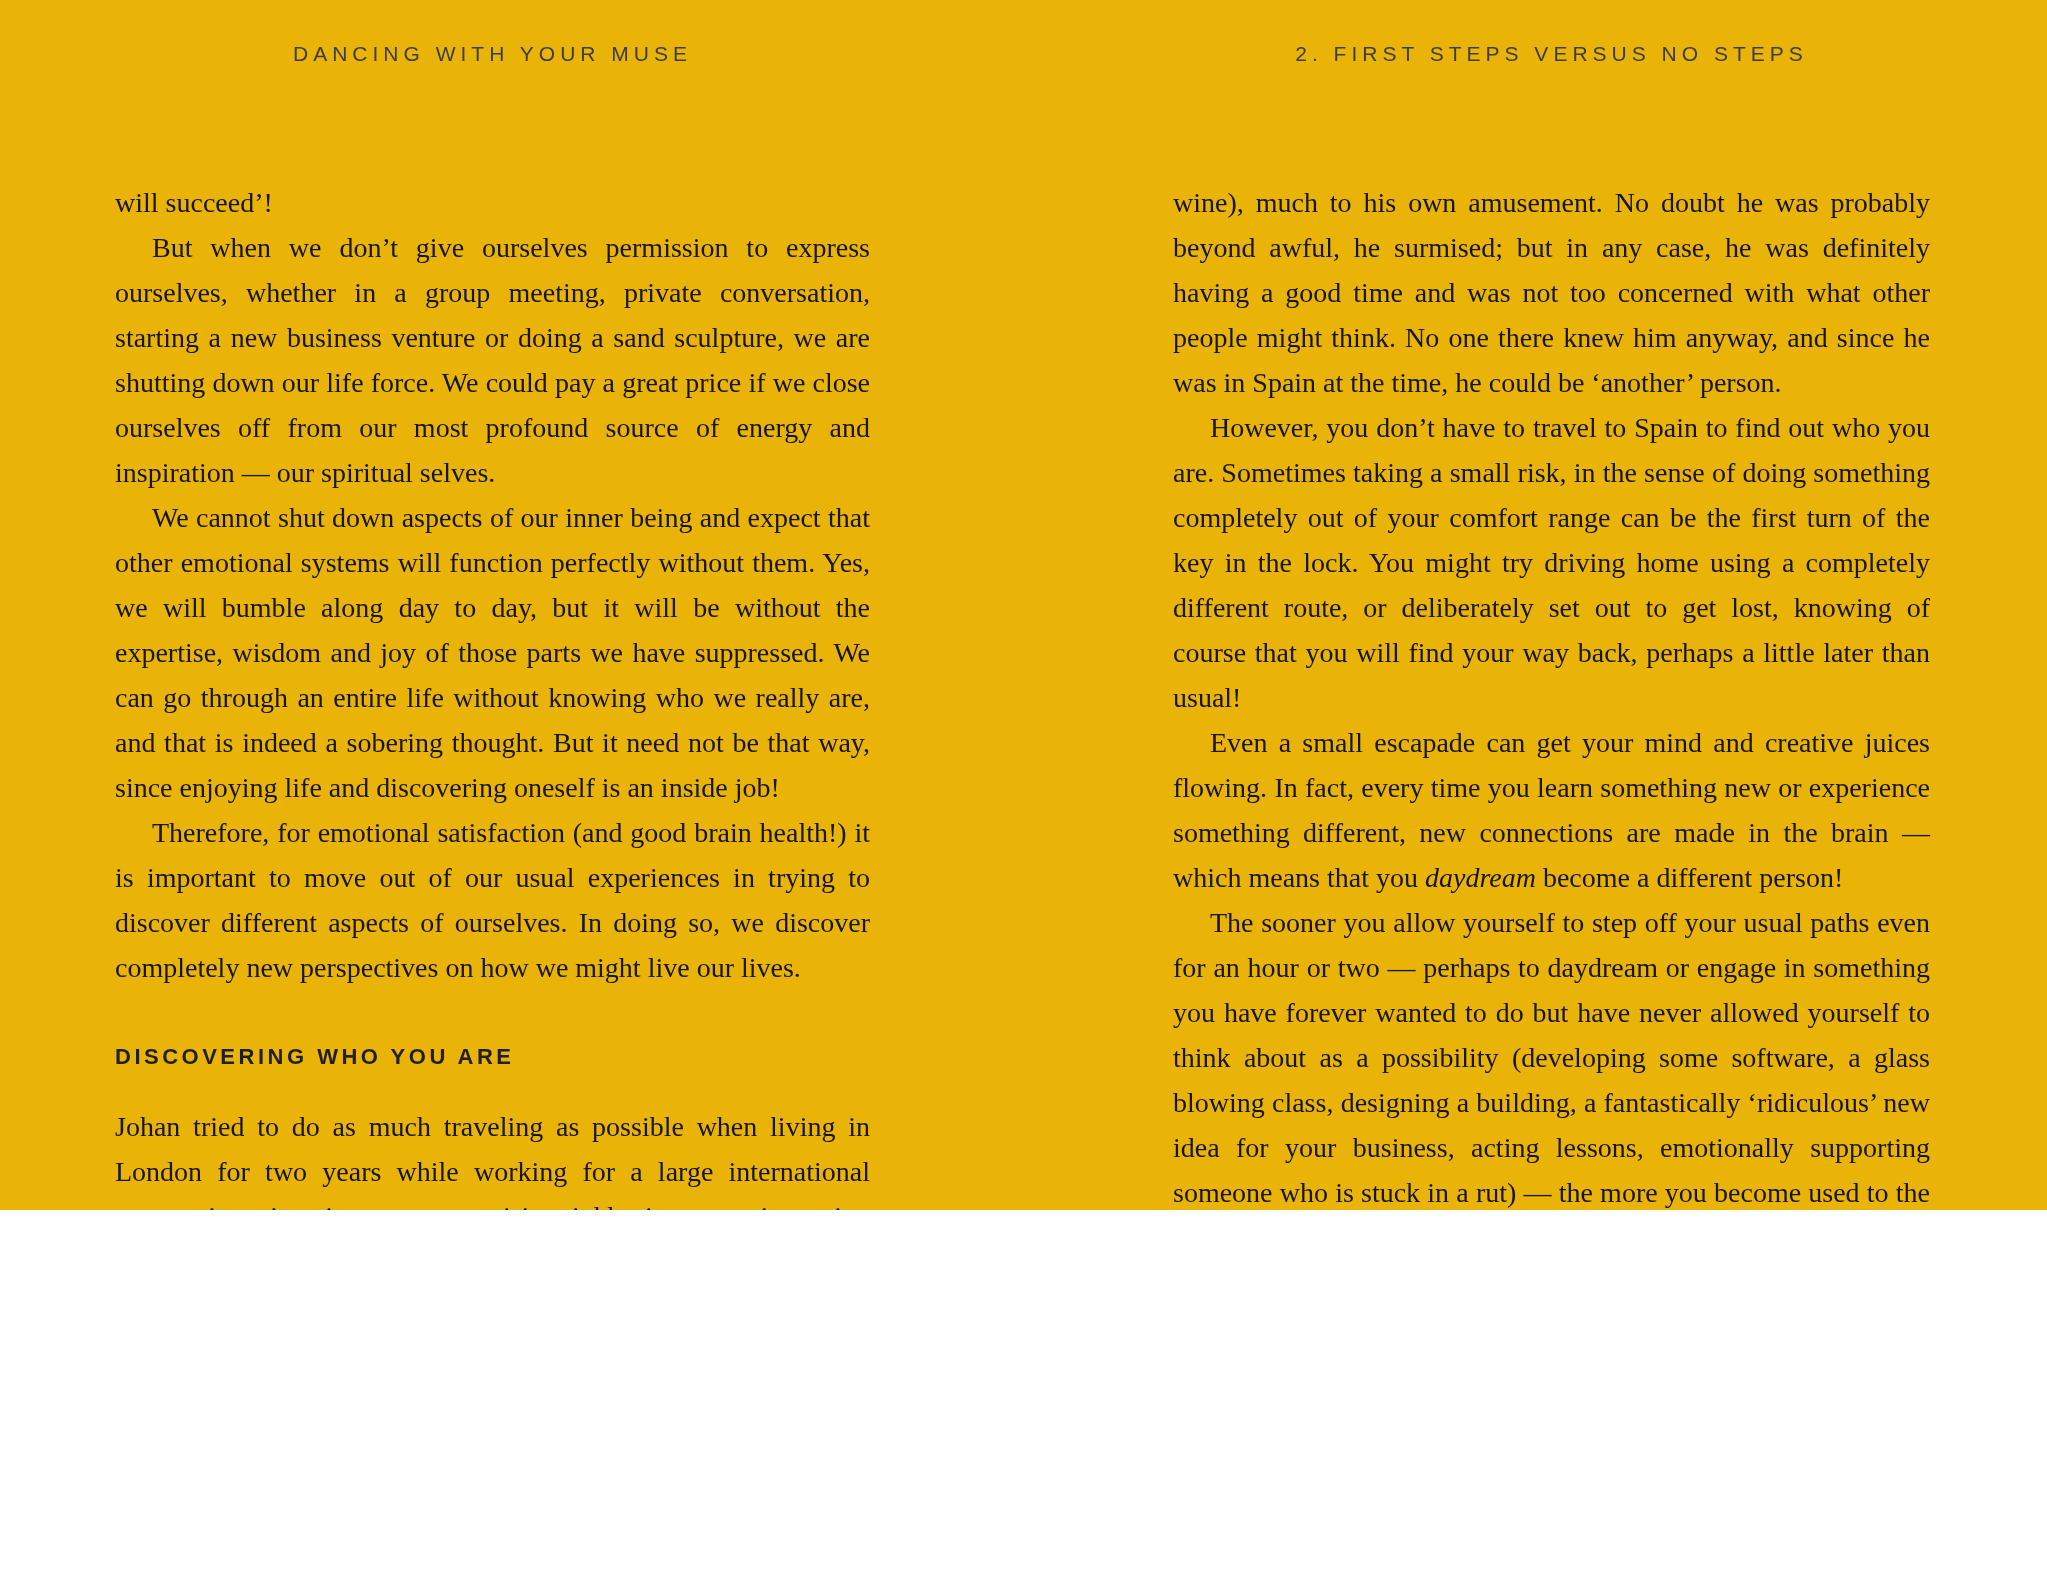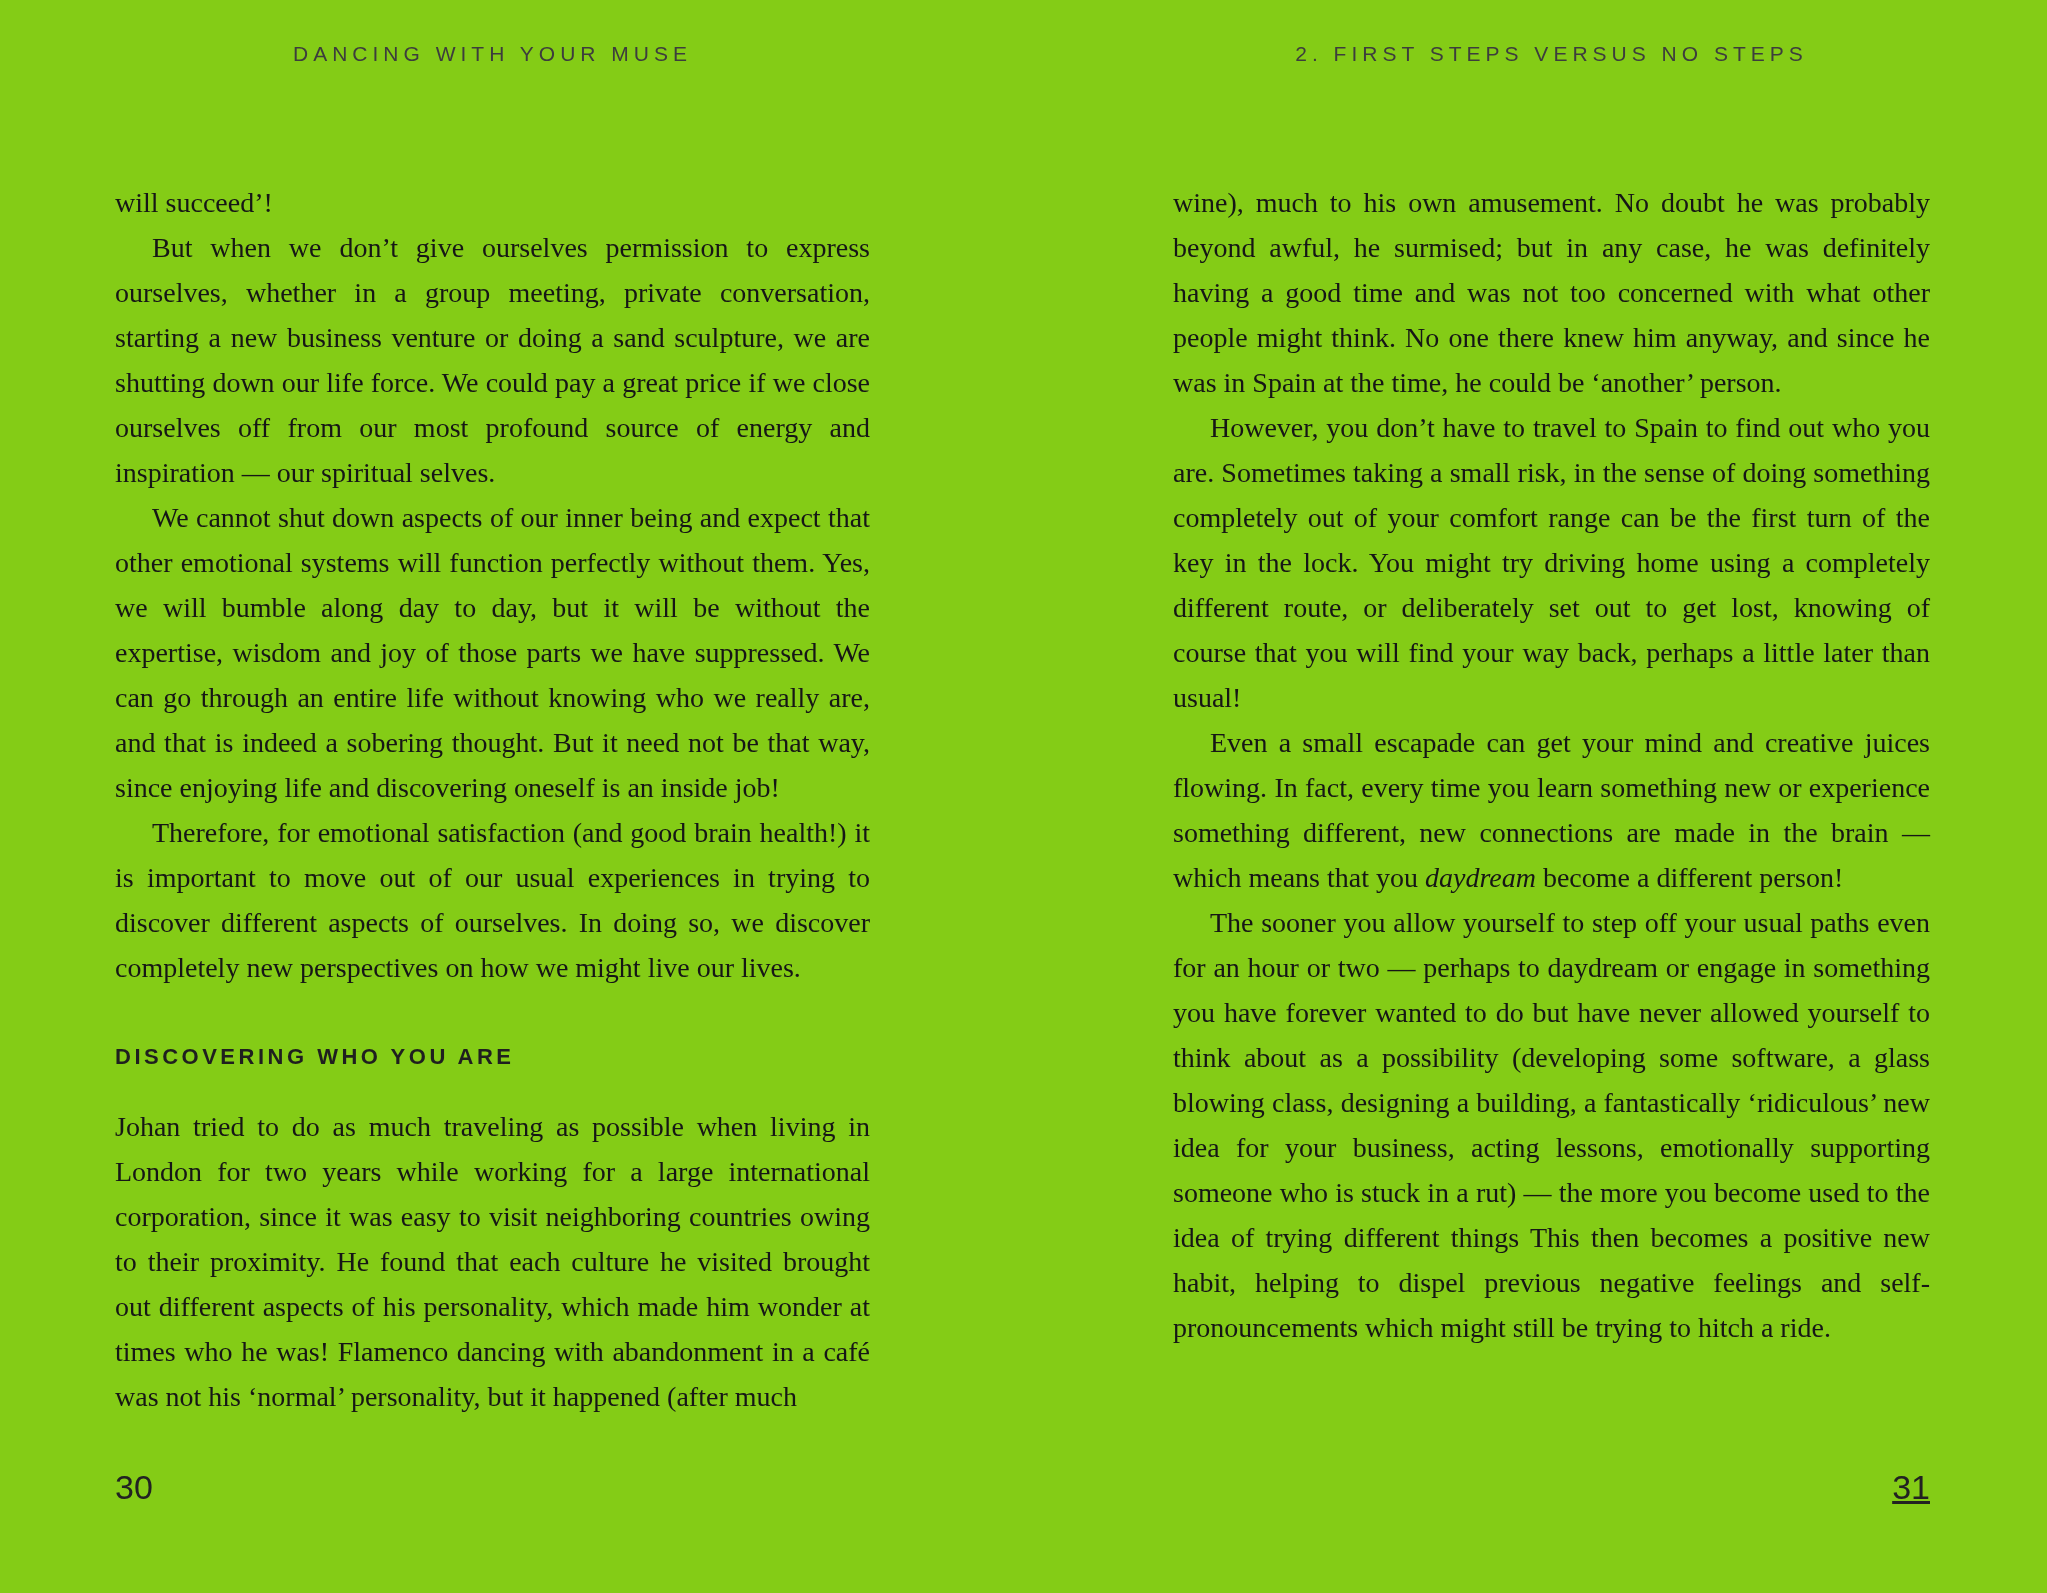--- a/index.html
+++ b/index.html
@@ -3,22 +3,22 @@
 <meta charset="utf-8">
 <style>
   html, body {
     margin: 0;
     padding: 0;
     background: #ffffff;
   }
   .spread {
     position: relative;
     width: 2047px;
-    height: 1593px;
-    background: #84cc16;
+    height: 1210px;
+    background: #eab308;
     overflow: hidden;
     font-family: "Liberation Serif", "DejaVu Serif", serif;
     color: #161616;
   }
   .page {
     position: absolute;
     top: 0;
     height: 1593px;
   }
   .page-left  { left: 0;       width: 1024px; }

